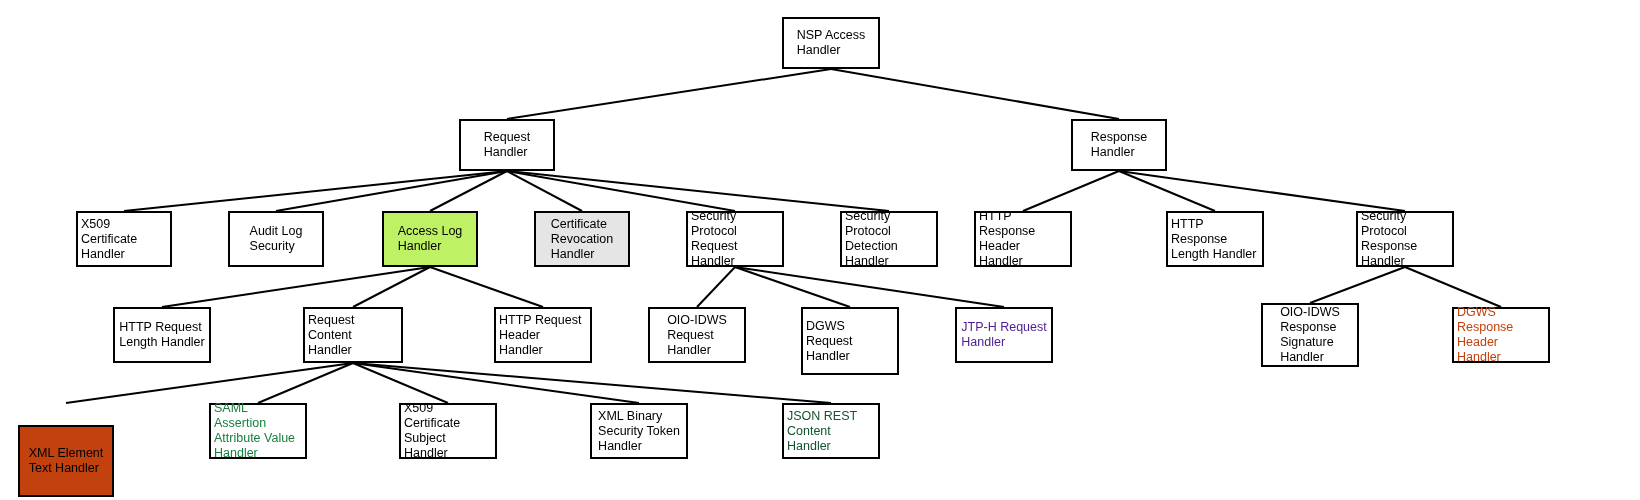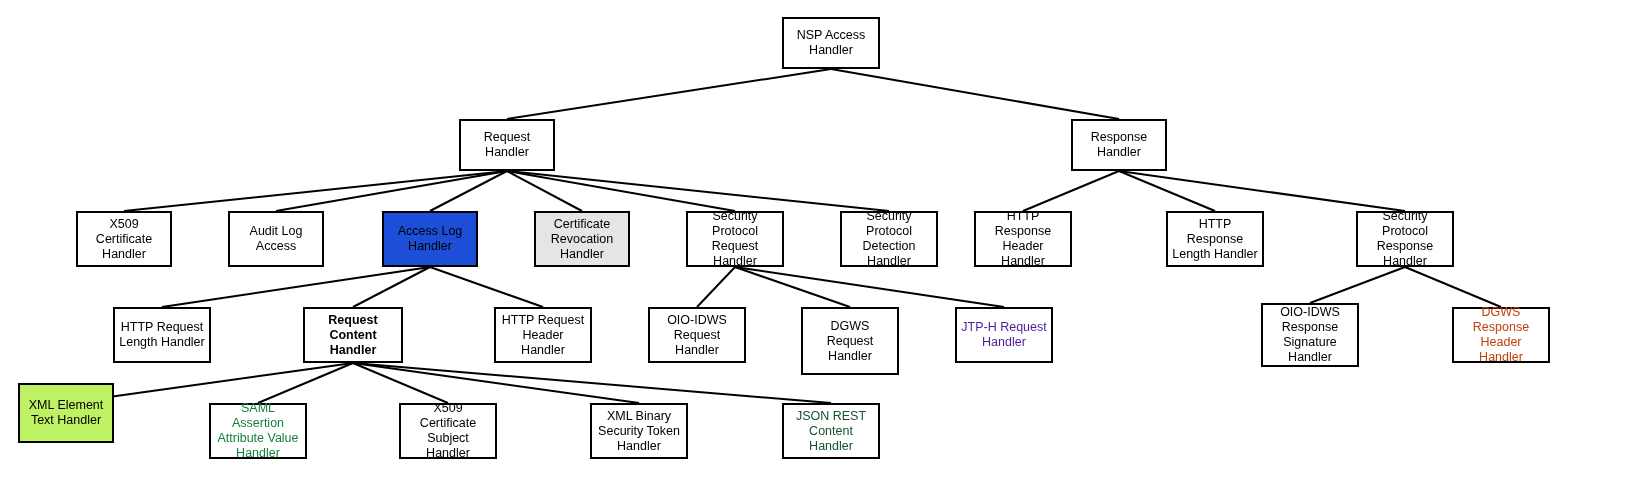--- a/index.html
+++ b/index.html
@@ -23,21 +23,20 @@
     height: 500px;
   }
   .node-box {
     position: absolute;
     box-sizing: border-box;
     border: 2px solid #000000;
     background: #ffffff;
     display: flex;
     align-items: center;
     justify-content: center;
-    text-align: center;
     z-index: 2;
   }
   .node-label {
     font-size: 12.5px;
     line-height: 15px;
     color: #000000;
     white-space: pre-line;
     padding: 0 3px;
   }
 </style>
@@ -82,23 +81,23 @@
     <div class="node-box" style="left: 1071px; top: 119px; width: 96px; height: 52px; border-color: rgb(0, 0, 0); background: rgb(255, 255, 255);">
       <span class="node-label" style="color: rgb(0, 0, 0);">Response
 Handler</span>
     </div>
     <div class="node-box" style="left: 76px; top: 211px; width: 96px; height: 56px; border-color: rgb(0, 0, 0); background: rgb(255, 255, 255);">
       <span class="node-label" style="color: rgb(0, 0, 0);">X509 Certificate
 Handler</span>
     </div>
     <div class="node-box" style="left: 228px; top: 211px; width: 96px; height: 56px; border-color: rgb(0, 0, 0); background: rgb(255, 255, 255);">
       <span class="node-label" style="color: rgb(0, 0, 0);">Audit Log
-Access</span>
+Security</span>
     </div>
-    <div class="node-box" style="left: 382px; top: 211px; width: 96px; height: 56px; border-color: rgb(0, 0, 0); background: #1d4ed8;">
+    <div class="node-box" style="left: 382px; top: 211px; width: 96px; height: 56px; border-color: rgb(0, 0, 0); background: #bef264;">
       <span class="node-label" style="color: rgb(0, 0, 0);">Access Log
 Handler</span>
     </div>
     <div class="node-box" style="left: 534px; top: 211px; width: 96px; height: 56px; border-color: rgb(0, 0, 0); background: #e5e5e5;">
       <span class="node-label" style="color: rgb(0, 0, 0);">Certificate
 Revocation
 Handler</span>
     </div>
     <div class="node-box" style="left: 686px; top: 211px; width: 98px; height: 56px; border-color: rgb(0, 0, 0); background: rgb(255, 255, 255);">
       <span class="node-label" style="color: rgb(0, 0, 0);">Security Protocol
@@ -119,21 +118,21 @@
     </div>
     <div class="node-box" style="left: 1356px; top: 211px; width: 98px; height: 56px; border-color: rgb(0, 0, 0); background: rgb(255, 255, 255);">
       <span class="node-label" style="color: rgb(0, 0, 0);">Security Protocol
 Response
 Handler</span>
     </div>
     <div class="node-box" style="left: 113px; top: 307px; width: 98px; height: 56px; border-color: rgb(0, 0, 0); background: rgb(255, 255, 255);">
       <span class="node-label" style="color: rgb(0, 0, 0);">HTTP Request
 Length Handler</span>
     </div>
-    <div class="node-box" style="left: 303px; top: 307px; width: 100px; height: 56px; border-color: rgb(0, 0, 0); background: rgb(255, 255, 255); font-weight: bold;">
+    <div class="node-box" style="left: 303px; top: 307px; width: 100px; height: 56px; border-color: rgb(0, 0, 0); background: rgb(255, 255, 255);">
       <span class="node-label" style="color: rgb(0, 0, 0);">Request Content
 Handler</span>
     </div>
     <div class="node-box" style="left: 494px; top: 307px; width: 98px; height: 56px; border-color: rgb(0, 0, 0); background: rgb(255, 255, 255);">
       <span class="node-label" style="color: rgb(0, 0, 0);">HTTP Request
 Header Handler</span>
     </div>
     <div class="node-box" style="left: 648px; top: 307px; width: 98px; height: 56px; border-color: rgb(0, 0, 0); background: rgb(255, 255, 255);">
       <span class="node-label" style="color: rgb(0, 0, 0);">OIO-IDWS
 Request
@@ -150,21 +149,21 @@
     <div class="node-box" style="left: 1261px; top: 303px; width: 98px; height: 64px; border-color: rgb(0, 0, 0); background: rgb(255, 255, 255);">
       <span class="node-label" style="color: rgb(0, 0, 0);">OIO-IDWS
 Response
 Signature
 Handler</span>
     </div>
     <div class="node-box" style="left: 1452px; top: 307px; width: 98px; height: 56px; border-color: rgb(0, 0, 0); background: rgb(255, 255, 255);">
       <span class="node-label" style="color: #c2410c;">DGWS Response
 Header Handler</span>
     </div>
-    <div class="node-box" style="left: 18px; top: 383px; width: 96px; height: 60px; border-color: rgb(0, 0, 0); background: #bef264;">
+    <div class="node-box" style="left: 18px; top: 425px; width: 96px; height: 72px; border-color: rgb(0, 0, 0); background: #c2410c;">
       <span class="node-label" style="color: rgb(0, 0, 0);">XML Element
 Text Handler</span>
     </div>
     <div class="node-box" style="left: 209px; top: 403px; width: 98px; height: 56px; border-color: rgb(0, 0, 0); background: rgb(255, 255, 255);">
       <span class="node-label" style="color: #15803d;">SAML Assertion
 Attribute Value
 Handler</span>
     </div>
     <div class="node-box" style="left: 399px; top: 403px; width: 98px; height: 56px; border-color: rgb(0, 0, 0); background: rgb(255, 255, 255);">
       <span class="node-label" style="color: rgb(0, 0, 0);">X509 Certificate

